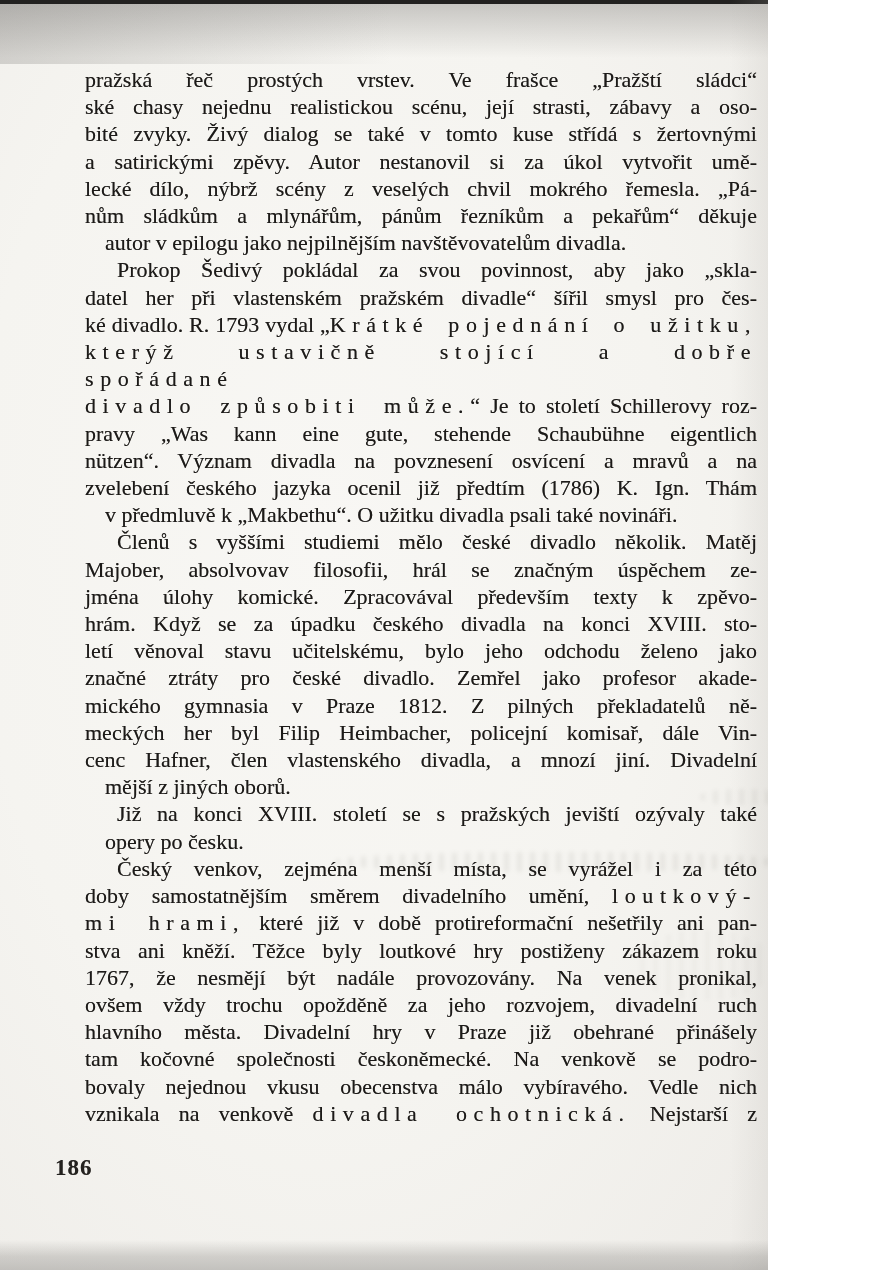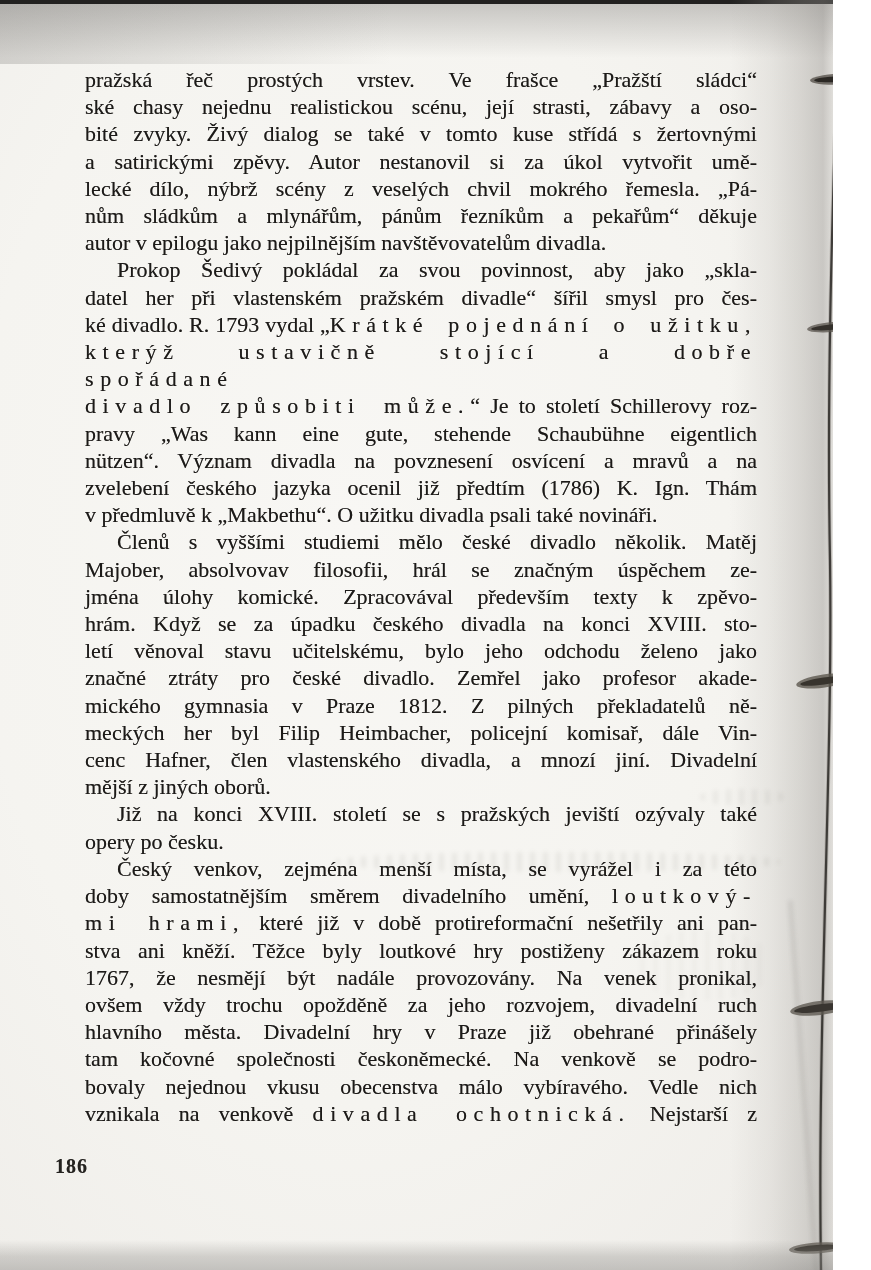--- a/index.html
+++ b/index.html
@@ -2,21 +2,21 @@
 <html><head>
 <meta charset="utf-8">
 <style>
   html,body{margin:0;padding:0;}
   body{
     width:871px;height:1270px;overflow:hidden;
     font-family:"Liberation Serif","DejaVu Serif",serif;
     background:#ffffff;
   }
   .scan{
-    position:relative;width:833px;height:1270px;overflow:hidden;
+    position:relative;width:768px;height:1270px;overflow:hidden;
     background:
       radial-gradient(ellipse at 42% 42%, #f8f7f4 0%, #f5f4f0 55%, #eeece8 100%);
   }
   
   .top-edge{position:absolute;left:0;top:0;width:871px;height:4px;background:#222120;}
   .top-shadow{
     position:absolute;left:0;top:4px;width:871px;height:60px;
     background:
       linear-gradient(90deg, rgba(120,118,115,.28), rgba(120,118,115,0) 45%),
       linear-gradient(180deg, rgba(125,123,120,.38), rgba(125,123,120,0) 90%);
@@ -53,27 +53,27 @@
   .smudge.m2{left:700px;top:789px;width:85px;height:16px;opacity:.16;}
   .smudge.m3{left:640px;top:930px;width:130px;height:70px;opacity:.08;}
   .svg-binding{position:absolute;left:0;top:0;width:871px;height:1270px;pointer-events:none;}
   
   .text-block{
     position:absolute;left:85px;top:66px;width:672px;
     font-size:22px;line-height:27.2px;color:#1c1a18;
     text-shadow:0 0 .5px rgba(28,26,24,.55);
   }
   .line{text-align:justify;text-align-last:justify;white-space:normal;}
-  .line.end{text-align-last:left;}
+  .line.end{text-align-last:left;margin-left:20px;}
   .line.indent{text-indent:32px;}
   .s-i{}
   .s-sp{letter-spacing:.30em;word-spacing:.30em;}
   .page-number{
     position:absolute;left:55px;top:1155px;
-    font-size:20px;font-weight:bold;color:#24221f;letter-spacing:1px;
+    font-size:23px;font-weight:bold;color:#24221f;letter-spacing:1px;
     text-shadow:0 0 .5px rgba(28,26,24,.4);
   }
 </style>
 </head>
 <body>
 
 <div class="scan">
 
   <div class="top-edge"></div>
   <div class="top-shadow"></div>

